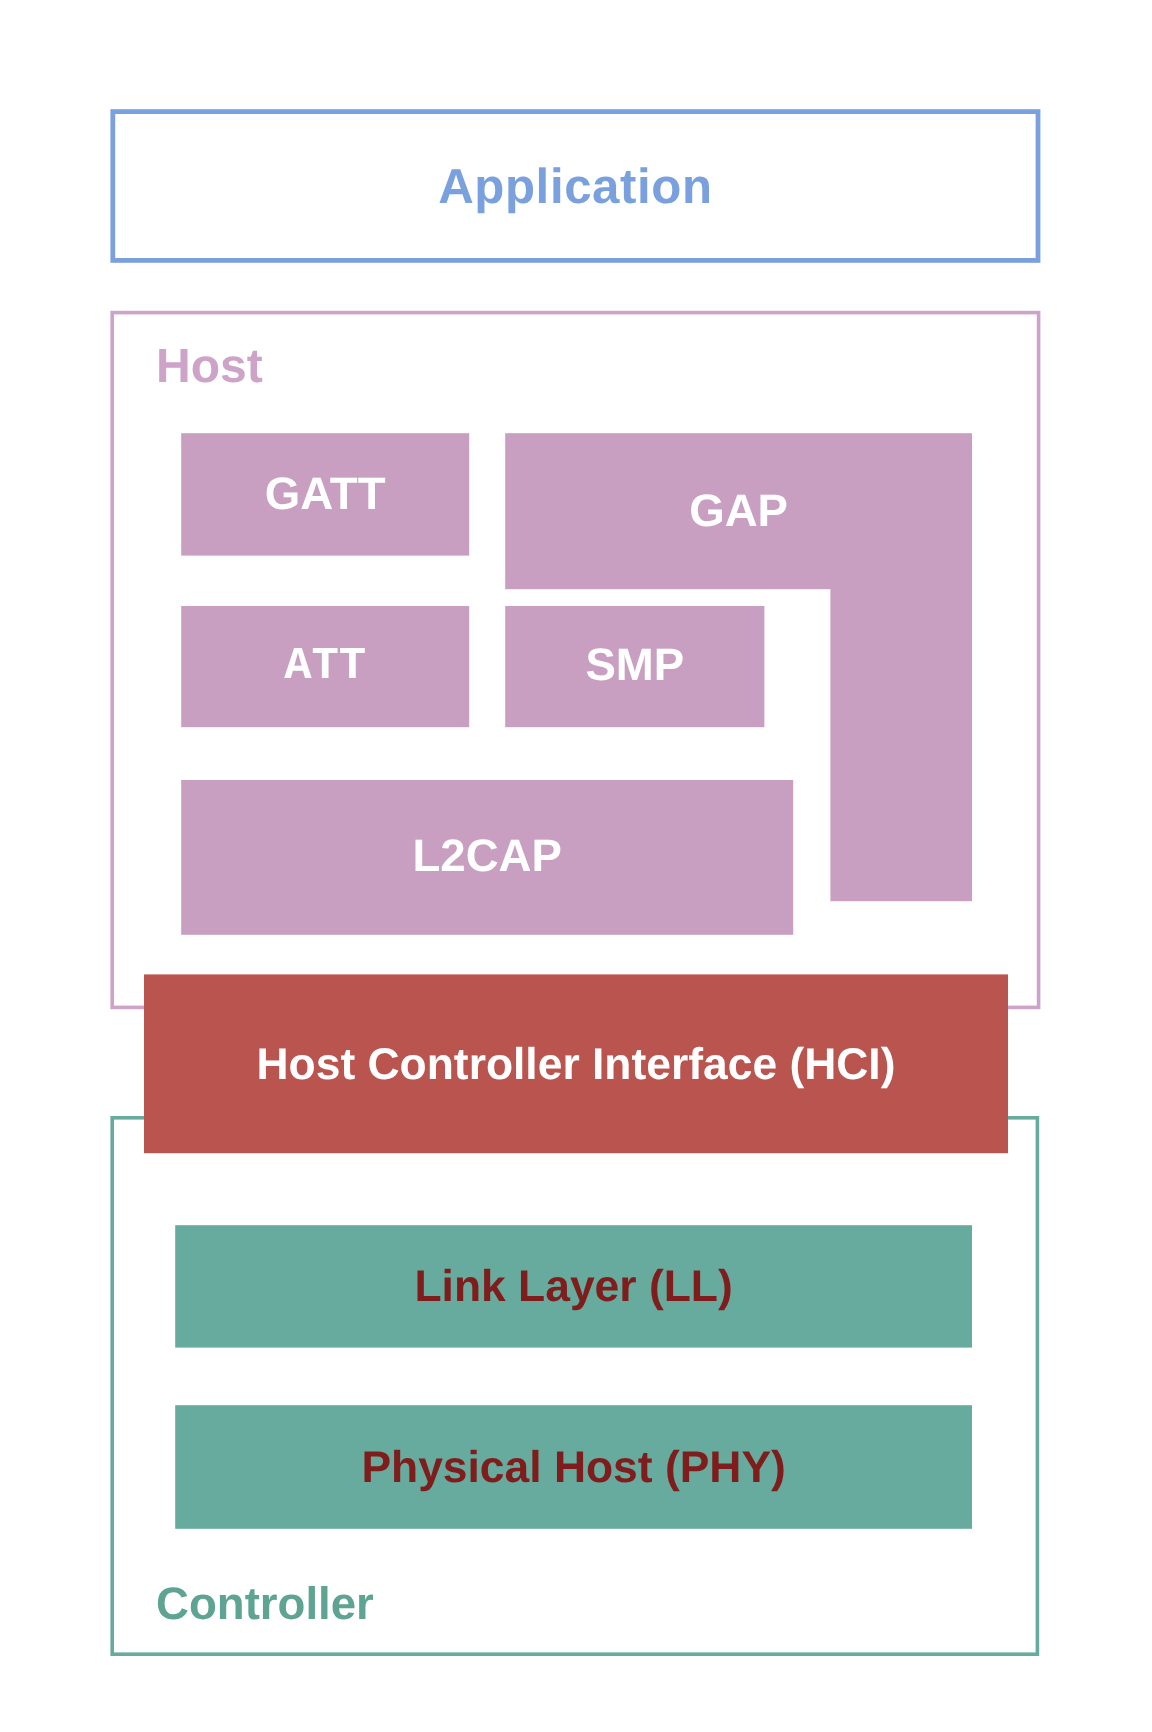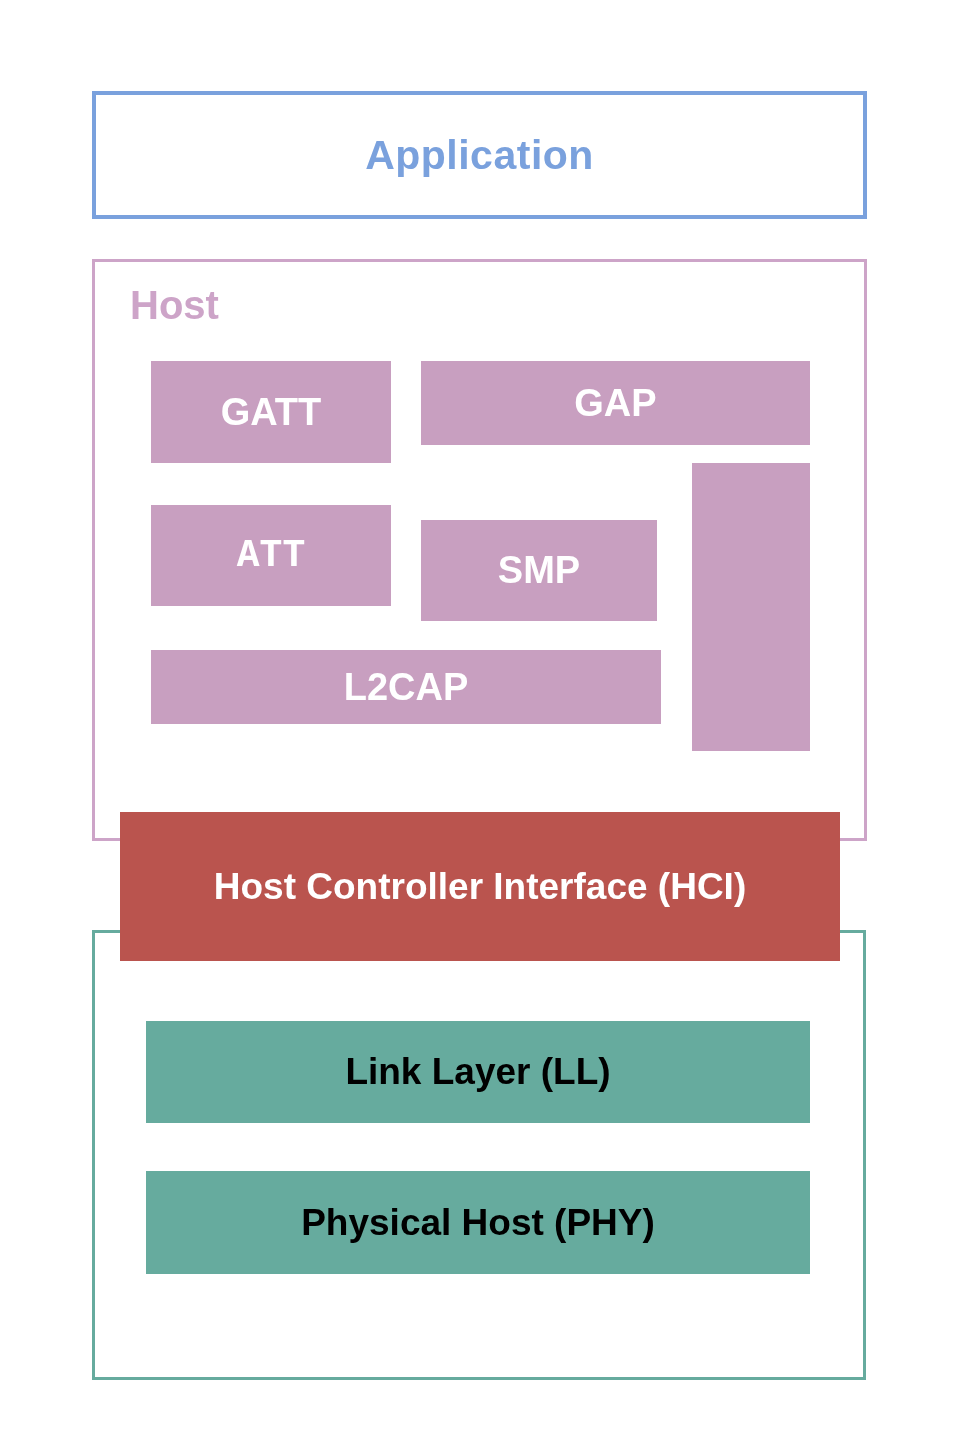--- a/index.html
+++ b/index.html
@@ -47,46 +47,46 @@
   }
   
   .pblock {
     position: absolute;
     background: var(--pink, #c89fc0);
     display: flex; align-items: center; justify-content: center;
     color: #ffffff;
     font-size: 38px;
   }
   .gatt  { left: 56px;  top: 99px;  width: 240px; height: 102px; }
-  .gap   { left: 326px; top: 99px;  width: 389px; height: 84px; }
+  .gap   { left: 326px; top: 99px;  width: 389px; height: 130px; }
   .gap-arm { left: 597px; top: 201px; width: 118px; height: 288px; }
   .att   { left: 56px;  top: 243px; width: 240px; height: 101px; font-family: Liberation Mono, monospace; }
-  .smp   { left: 326px; top: 258px; width: 236px; height: 101px; }
-  .l2cap { left: 56px;  top: 388px; width: 510px; height: 74px; }
+  .smp   { left: 326px; top: 243px; width: 216px; height: 101px; }
+  .l2cap { left: 56px;  top: 388px; width: 510px; height: 129px; }
   
   .hci-bar {
     left: 120px; top: 812px;
     width: 720px; height: 149px;
     background: var(--red, #ba544e);
     display: flex; align-items: center; justify-content: center;
     color: #ffffff;
     font-size: 37px;
     z-index: 5;
   }
   
   .controller-box {
     left: 92px; top: 930px;
     width: 774px; height: 450px;
     border: 3px solid var(--teal, #66ab9e);
   }
   .tblock {
     position: absolute;
     background: var(--teal, #66ab9e);
     display: flex; align-items: center; justify-content: center;
-    color: #000000;
+    color: #7f1d1d;
     font-size: 37px;
   }
   .ll  { left: 51px; top: 88px;  width: 664px; height: 102px; }
   .phy { left: 51px; top: 238px; width: 664px; height: 103px; }
   .controller-label {
     position: absolute;
     left: 35px; bottom: 18px;
     color: var(--teal_text, #5fa493);
     font-size: 38px;
   }
@@ -116,15 +116,16 @@
     <div class="pblock l2cap">L2CAP</div>
   </div>
 
   <div class="box hci-bar">Host Controller Interface (HCI)</div>
 
   <div class="box controller-box">
     <div class="tblock ll">Link Layer (LL)</div>
 
     <div class="tblock phy">Physical Host (PHY)</div>
 
+    <span class="controller-label">Controller</span>
   </div>
 
 </div>
 
 </body></html>

